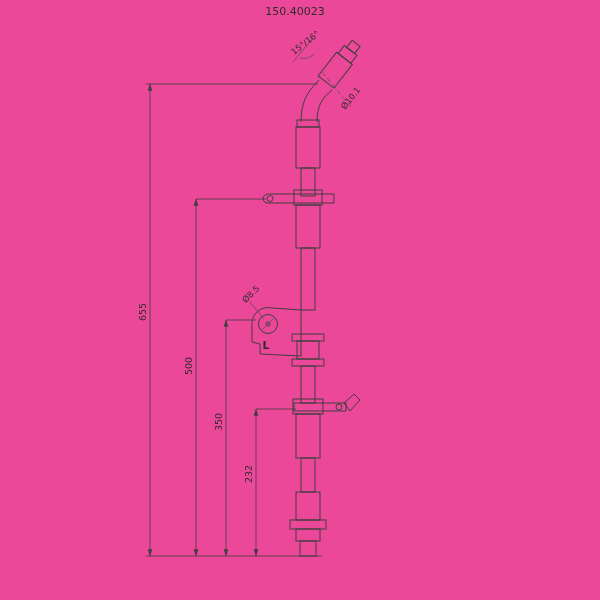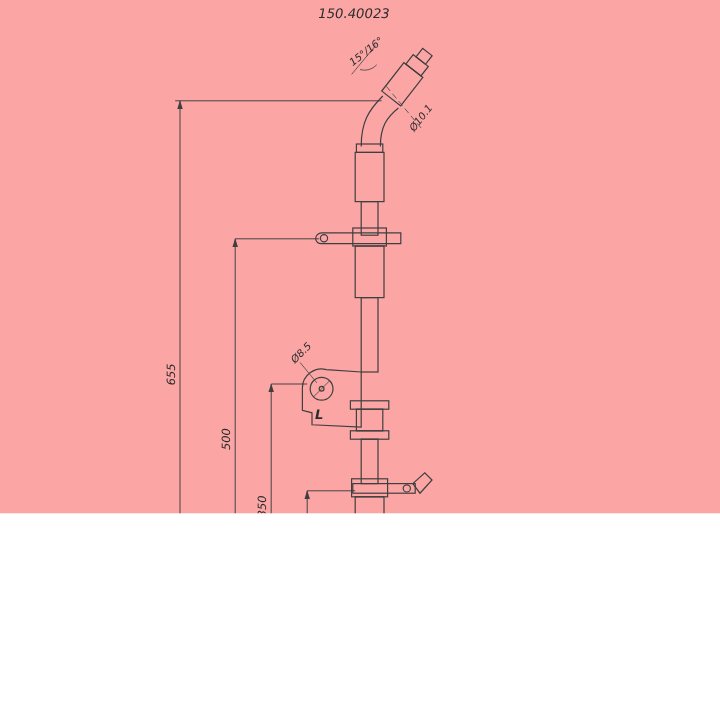--- a/index.html
+++ b/index.html
@@ -1,17 +1,17 @@
 <!DOCTYPE html>
 <html><head>
 <meta charset="utf-8">
 <style>
   html,body{margin:0;padding:0;background:#ffffff;}
-  .stage{position:relative;width:600px;height:428px;background:#fca5a5;overflow:hidden;
-         font-family:"DejaVu Sans", sans-serif;font-style:italic;}
+  .stage{position:relative;width:600px;height:600px;background:#ec4899;overflow:hidden;
+         font-family:"DejaVu Sans", sans-serif;}
   svg{display:block;}
   .ln{stroke:#3f3f3f;stroke-width:1;fill:none;}
   .thin{stroke:#4a4a4a;stroke-width:.7;fill:none;}
   .dim{stroke:#3f3f3f;stroke-width:.8;fill:none;}
   .dash{stroke:#4a4a4a;stroke-width:.7;fill:none;stroke-dasharray:5 3;}
   text{fill:#2c2c2c;font-family:"DejaVu Sans", sans-serif;}
   .dimtxt{font-size:9.5px;}
   .anntxt{font-size:8.5px;}
   .ttl{font-size:11px;}
   .Lmark{font-size:11px;font-weight:bold;}

